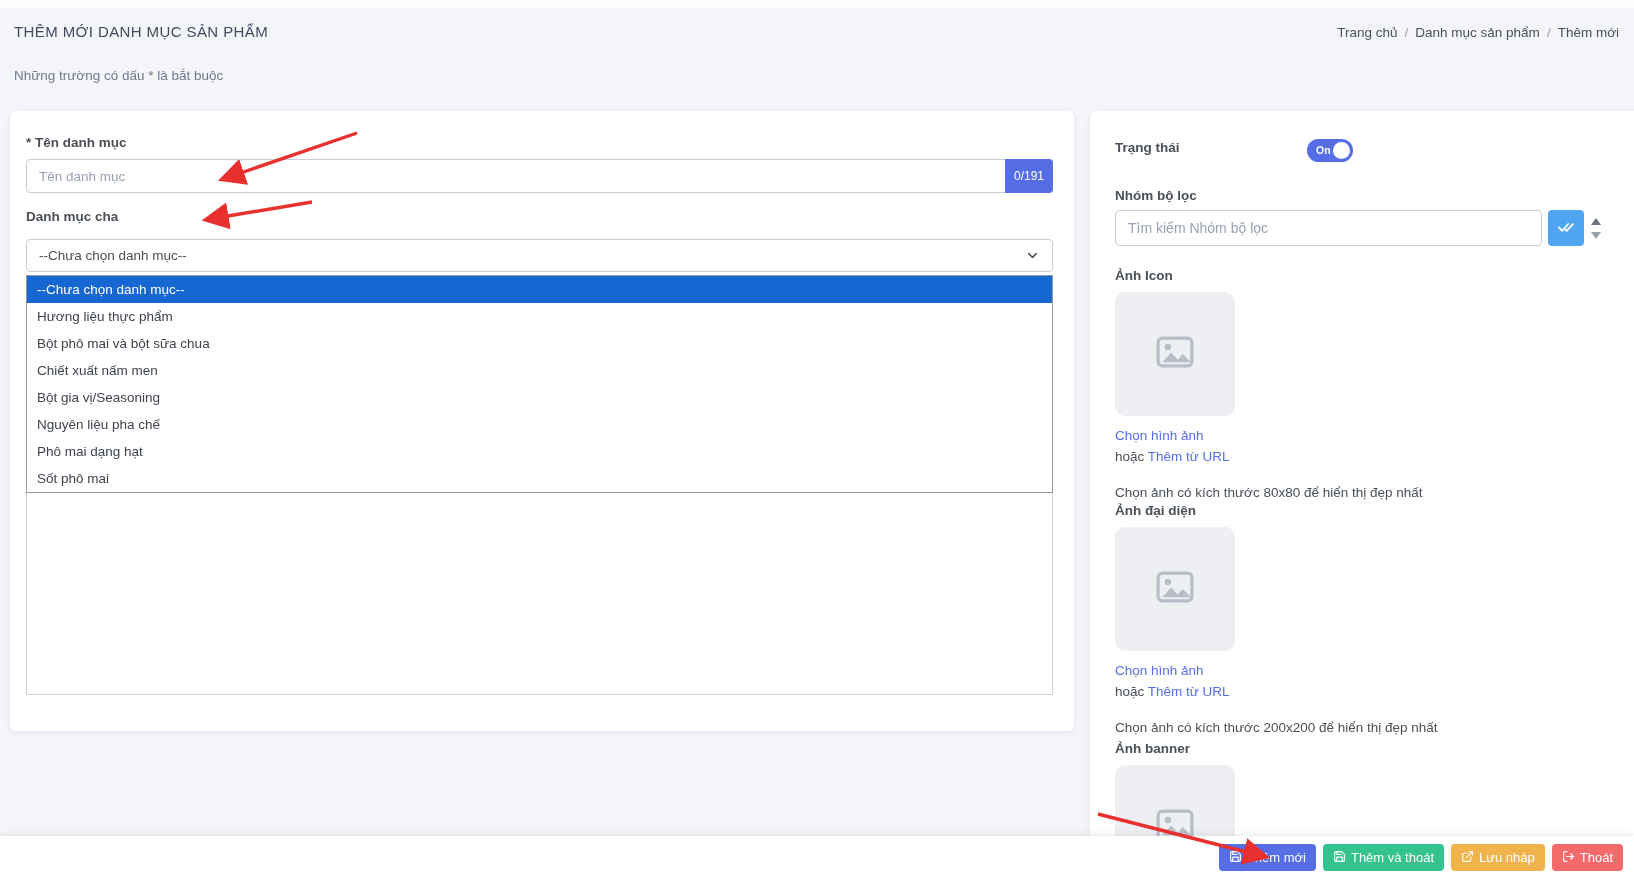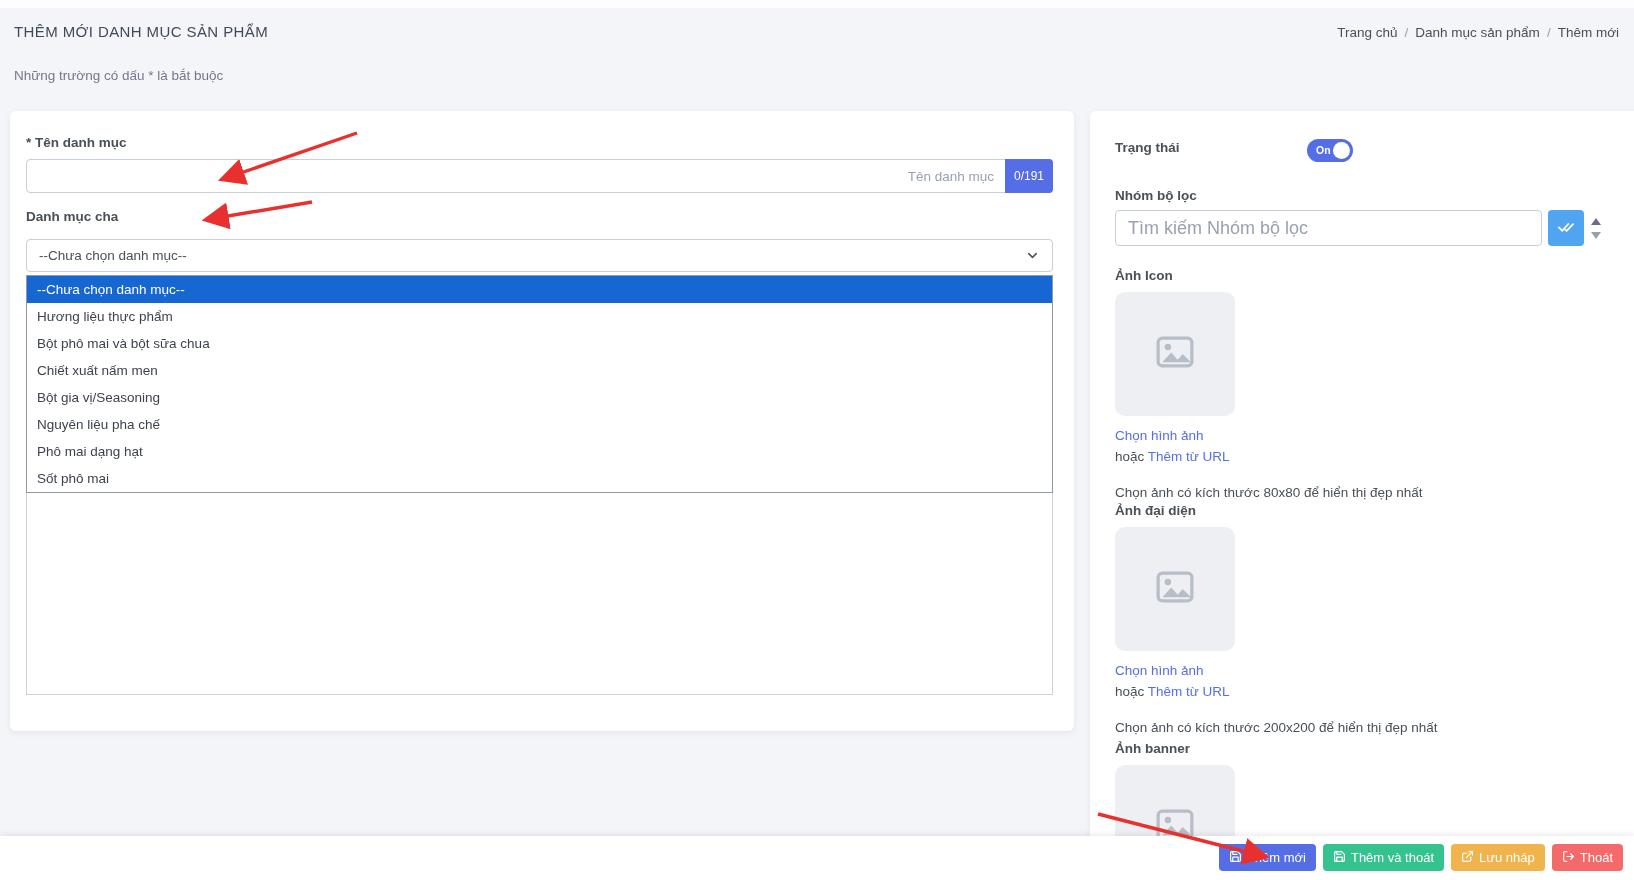--- a/index.html
+++ b/index.html
@@ -22,21 +22,21 @@
   .card-main { left:10px; top:111px; width:1064px; height:620px; z-index:2; }
   .card-side { left:1090px; top:111px; width:608px; height:769px; z-index:1; overflow:hidden; }
 
   .fld-label { font-size:13.5px; font-weight:600; color:#495057; }
   .lbl-name { position:absolute; left:16px; top:24px; }
   .lbl-parent { position:absolute; left:16px; top:98px; }
 
   .input-group { position:absolute; left:16px; top:48px; width:1027px; height:34px; }
   .text-input {
     width:100%; height:100%; border:1px solid #c9cfd8; border-radius:4px;
-    font-family:inherit; font-size:13.5px; color:#495057; padding:0 58px 0 12px; outline:none;text-align:right;
+    font-family:inherit; font-size:13.5px; color:#495057; padding:0 58px 0 12px; outline:none;
   }
   .text-input::placeholder { color:#98a1b3; }
   .counter-badge {
     position:absolute; right:0; top:0; width:48px; height:34px; background:#556ee6;
     border-radius:0 4px 4px 0; color:#fff; font-size:12px; display:flex;
     align-items:center; justify-content:center;
   }
 
   .select-box {
     position:absolute; left:16px; top:128px; width:1027px; height:33px;
@@ -66,21 +66,21 @@
     position:absolute; left:192px; top:1px; width:46px; height:23px; background:#556ee6;
     border-radius:12px; cursor:pointer;
   }
   .toggle .on-text { position:absolute; left:9px; top:5px; font-size:10.5px; font-weight:700; color:#fff; }
   .toggle .knob { position:absolute; right:3px; top:3px; width:17px; height:17px; background:#fff; border-radius:50%; }
 
   .filter-label { position:absolute; left:25px; top:77px; }
   .filter-row { position:absolute; left:25px; top:99px; height:36px; display:flex; align-items:stretch; }
   .filter-input {
     width:427px; height:36px; border:1px solid #c9cfd8; border-radius:4px;
-    font-family:inherit; font-size:18px; color:#495057; padding:0 12px; outline:none;
+    font-family:inherit; font-size:14px; color:#495057; padding:0 12px; outline:none;
   }
   .filter-input::placeholder { color:#98a1b3; }
   .filter-btn {
     width:36px; height:36px; margin-left:6px; background:#50a5f1; border:none; border-radius:4px;
     display:flex; align-items:center; justify-content:center; cursor:pointer;
   }
   .spin-col { display:flex; flex-direction:column; justify-content:center; margin-left:7px; gap:7px; }
   .tri-up { width:0; height:0; border-left:5px solid transparent; border-right:5px solid transparent; border-bottom:7px solid #6a7080; cursor:pointer; }
   .tri-down { width:0; height:0; border-left:5px solid transparent; border-right:5px solid transparent; border-top:7px solid #9aa0ab; cursor:pointer; }
 

